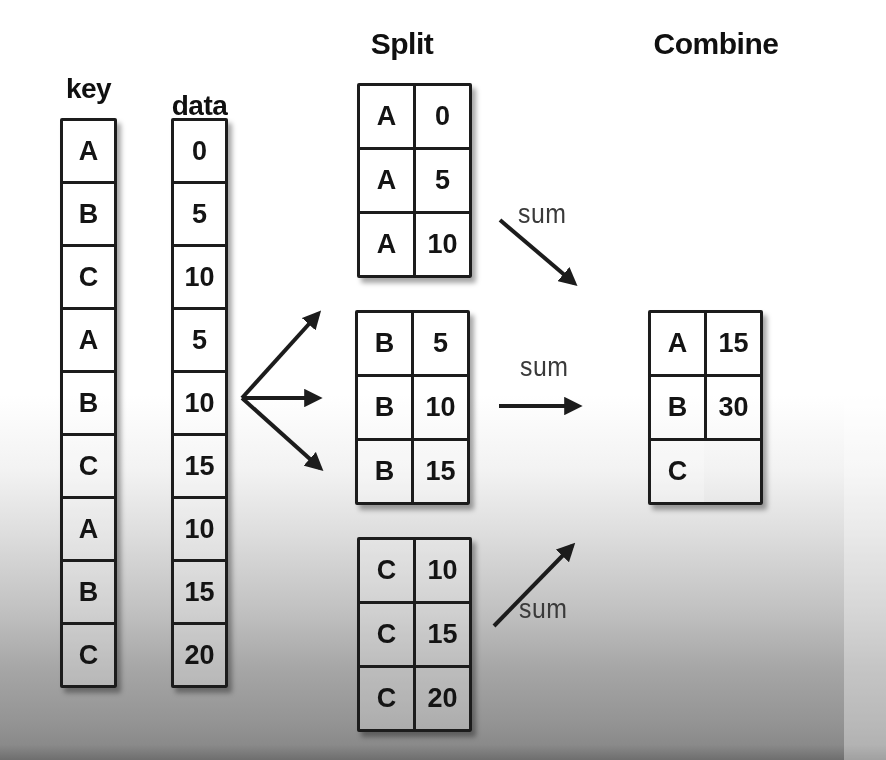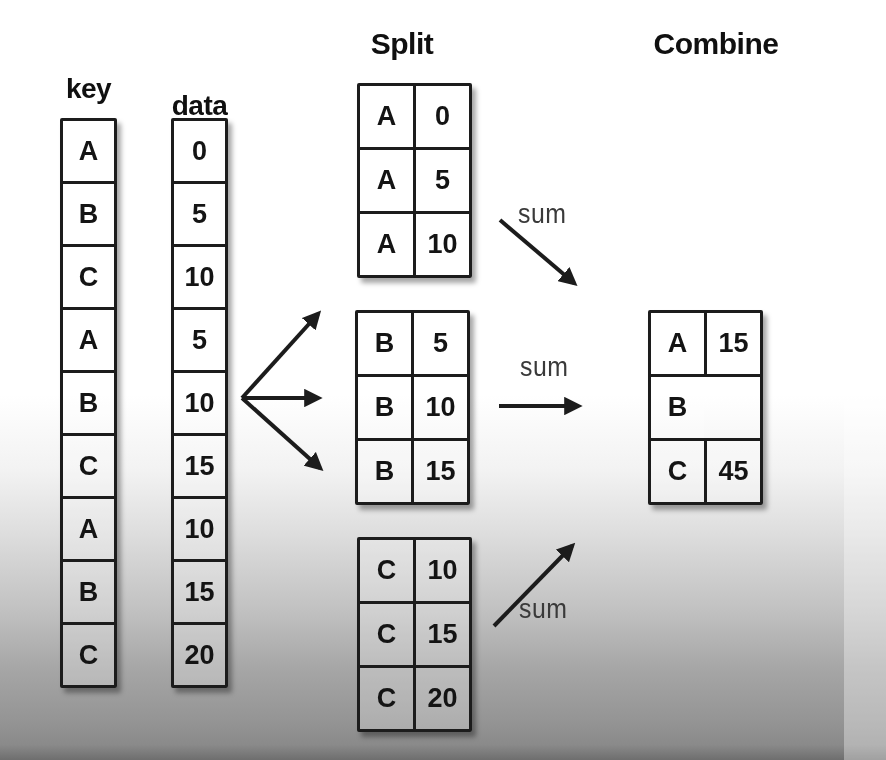--- a/index.html
+++ b/index.html
@@ -180,24 +180,24 @@
     </div>
   </div>
 
   <div class="pair-table" style="left:648px;top:310px;">
     <div class="prow">
       <div class="pcell">A</div>
       <div class="pcell v">15</div>
     </div>
     <div class="prow">
       <div class="pcell">B</div>
-    </div>
-    <div class="prow">
-      <div class="pcell">C</div>
-      <div class="pcell v">45</div>
+      <div class="pcell v">30</div>
+    </div>
+    <div class="prow">
+      <div class="pcell">C</div>
     </div>
   </div>
 
   <div class="sum-lbl" style="left:518px;top:199px;">sum</div>
   <div class="sum-lbl" style="left:520px;top:352px;">sum</div>
   <div class="sum-lbl" style="left:519px;top:594px;">sum</div>
 
 </div>
 
 </body></html>

